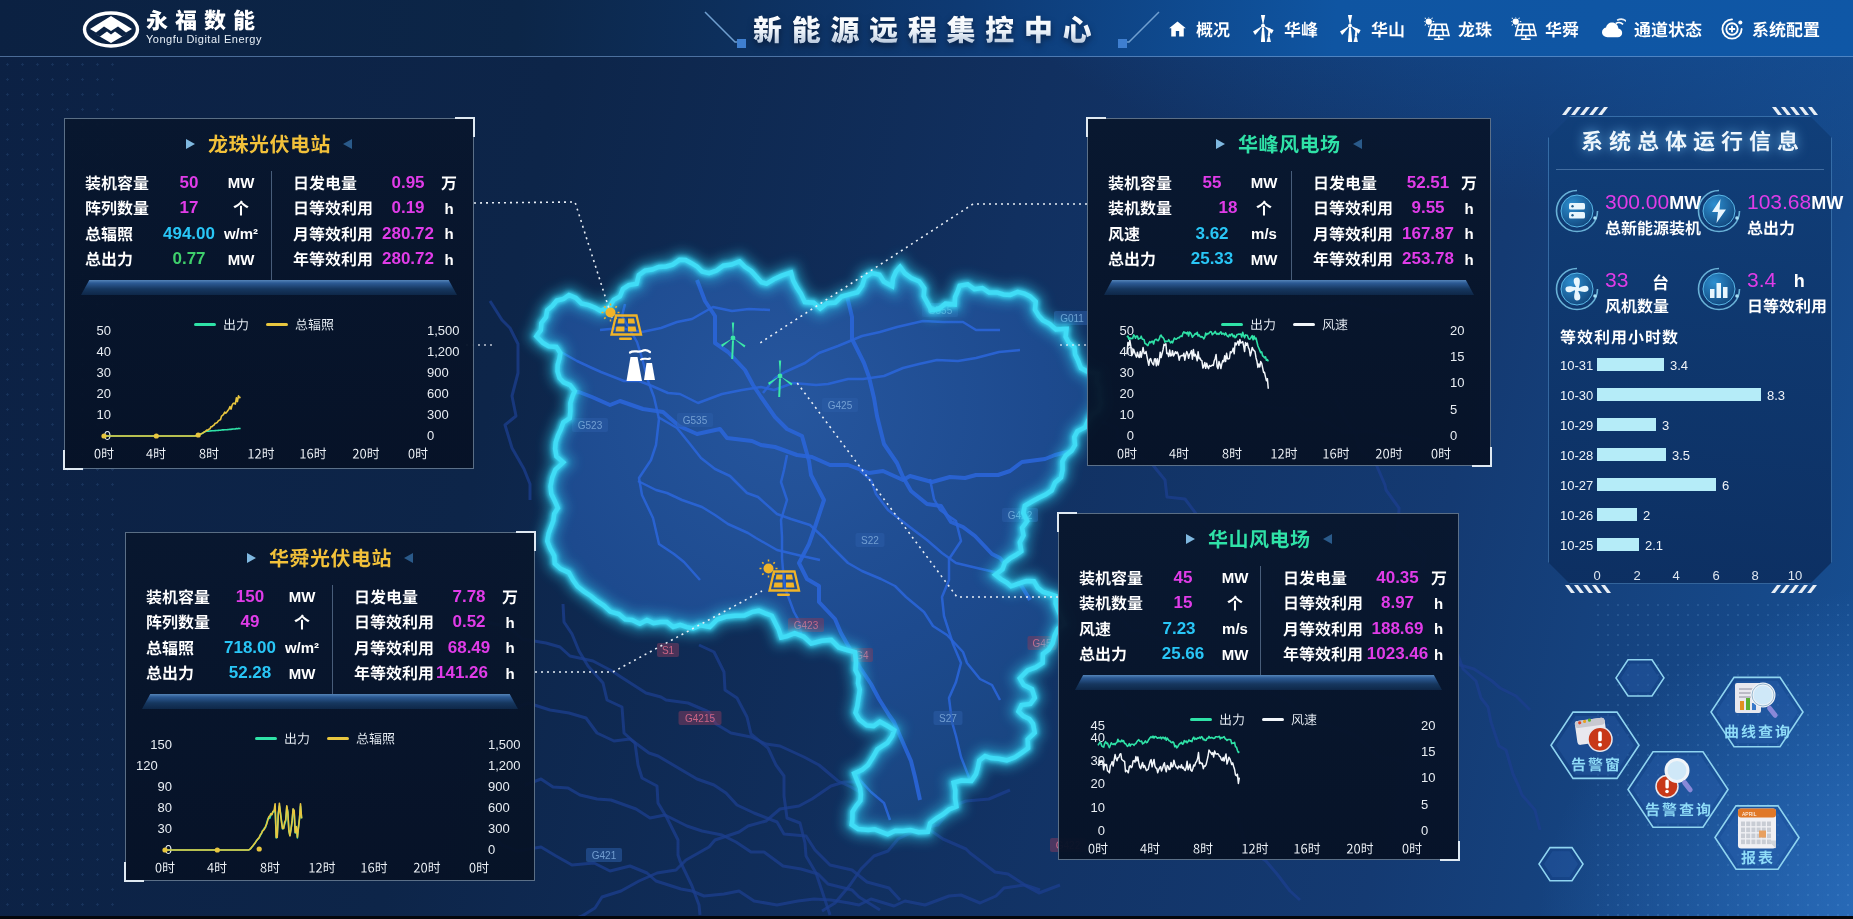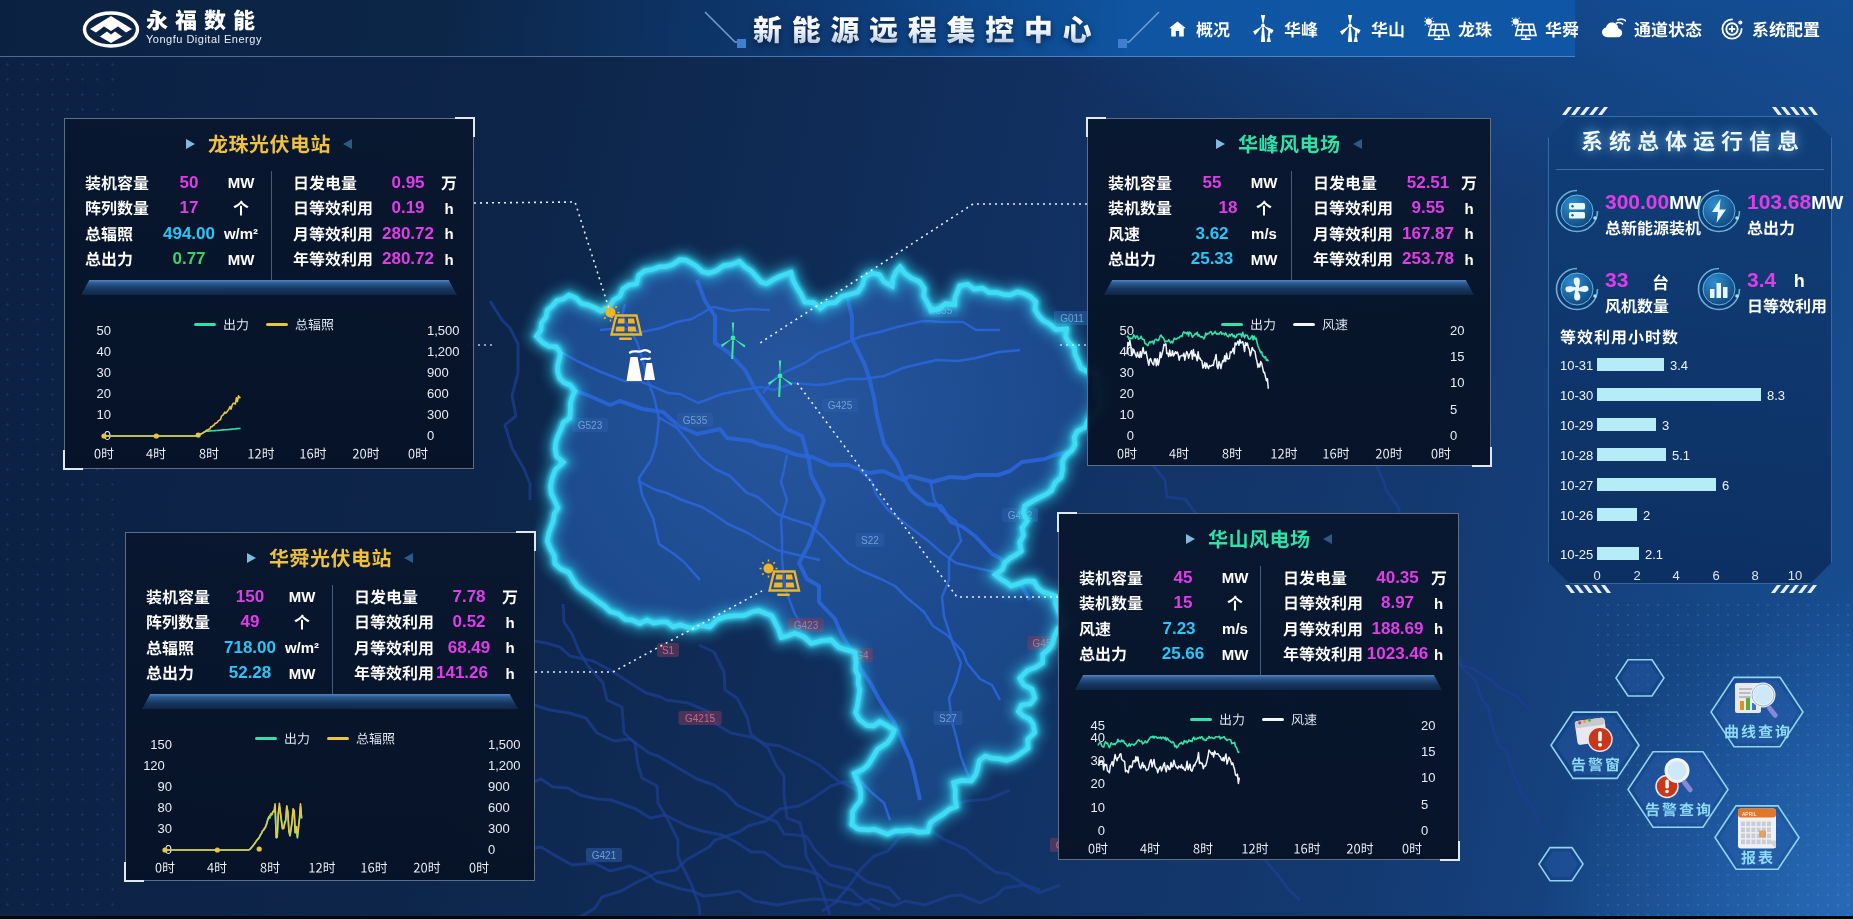--- a/index.html
+++ b/index.html
@@ -7,21 +7,21 @@
  radial-gradient(620px 520px at 1960px 930px, rgba(48,118,200,0.9), rgba(48,118,200,0) 68%),
  radial-gradient(1150px 640px at 1600px -190px, rgba(17,88,168,0.95), rgba(17,88,168,0) 62%),
  linear-gradient(102deg,#0c2144 0%,#0d2549 28%,#113060 52%,#143a72 76%,#175094 100%)}
 .zh{display:inline-block;vertical-align:middle}
 #dots-l{position:absolute;left:0;top:57px;width:120px;height:862px;
 background-image:radial-gradient(rgba(90,150,220,0.3) 1.1px, transparent 1.2px);background-size:15px 15px;opacity:0.45}
 #dots-br{position:absolute;right:0;top:600px;width:260px;height:319px;
 background-image:radial-gradient(rgba(140,195,245,0.28) 1px, transparent 1.1px);background-size:10px 10px;opacity:0.5}
 #botbar{position:absolute;left:0;bottom:0;width:100%;height:3px;background:#04070c}
 
-#header{position:absolute;left:0;top:0;width:1575px;height:57px;
+#header{position:absolute;left:0;top:0;width:1853px;height:57px;
 background:linear-gradient(95deg,#0b2142 0%,#0c2648 28%,#0e3a74 52%,#0f55a2 72%,#0f57a6 100%);
 border-bottom:1px solid rgba(130,170,220,0.55)}
 #logo{position:absolute;left:82px;top:11px}
 #logotxt{position:absolute;left:146px;top:9px}
 #logosub{font-size:11px;color:#e8f0f8;letter-spacing:0.5px;margin-top:2px}
 #maintitle{position:absolute;left:753px;top:15px;filter:drop-shadow(0 3px 3px rgba(5,15,35,0.6))}
 #tdeco{position:absolute;left:697px;top:6px}
 .nav{position:absolute;top:0;height:57px;display:flex;align-items:center;gap:8px}
 .navlab{display:inline-block}
 
@@ -52,21 +52,21 @@
 #rpanel{position:absolute}
 #rpbg{position:absolute;left:0;top:0;right:0;bottom:0;
 background:linear-gradient(180deg,rgba(16,62,120,0.92),rgba(12,46,96,0.92));
 clip-path:polygon(22px 0,calc(100% - 22px) 0,100% 22px,100% calc(100% - 22px),calc(100% - 22px) 100%,22px 100%,0 calc(100% - 22px),0 22px);
 box-shadow:inset 0 0 0 1px rgba(110,180,240,0.4)}
 #rptitle{position:absolute;left:0;right:0;top:14px;text-align:center;filter:drop-shadow(0 0 6px rgba(120,200,255,0.8))}
 #rpline{position:absolute;left:8px;right:8px;top:53px;height:1px;background:rgba(160,200,240,0.35)}
 .rpstat{position:absolute;display:flex;align-items:center}
 .rpic{flex:0 0 52px}
 .rptxt{margin-left:2px}
-.rpv .mag{color:#e03ce8;font-weight:bold}
+.rpv .mag{color:#e03ce8;font-weight:normal}
 .rpunit{color:#fff;font-size:18px;font-weight:bold}
 .rplab{margin-top:4px}
 #bartitle{position:absolute;left:12px;top:211px}
 .brow{position:absolute;left:0;width:100%;height:16px}
 .blab{position:absolute;left:12px;top:1px;font-size:13px;color:#eef3f8}
 .bar{position:absolute;top:1px;height:13px;background:#b5ecf8}
 .bval{position:absolute;top:1px;font-size:13px;color:#eef3f8}
 .bax{position:absolute;top:0;font-size:13px;color:#dfe7f0;width:20px;text-align:center}
 
 .hexbtn{position:absolute}
@@ -882,21 +882,21 @@
           </svg></span>
         <span class="lgline" style="background:#e8c63f"></span>
         <span class="lgtxt"><svg class="zh " style="width:39.0px;height:13px;" viewBox="0 0 300.0 100">
             <use href="#z29" fill="#e8eef5"></use>
           </svg></span>
       </div>
 <div class="ynum" style="left:10px;top:309px;width:36px;text-align:right">0</div>
       <div class="ynum" style="left:10px;top:288px;width:36px;text-align:right">30</div>
       <div class="ynum" style="left:10px;top:267px;width:36px;text-align:right">80</div>
       <div class="ynum" style="left:10px;top:246px;width:36px;text-align:right">90</div>
-      <div class="ynum" style="left:10px;top:225px;width:36px;text-align:center">120</div>
+      <div class="ynum" style="left:10px;top:225px;width:36px;text-align:left">120</div>
       <div class="ynum" style="left:10px;top:204px;width:36px;text-align:right">150</div>
       <div class="ynum" style="left:362px;top:309px;width:44px;text-align:left">0</div>
       <div class="ynum" style="left:362px;top:288px;width:44px;text-align:left">300</div>
       <div class="ynum" style="left:362px;top:267px;width:44px;text-align:left">600</div>
       <div class="ynum" style="left:362px;top:246px;width:44px;text-align:left">900</div>
       <div class="ynum" style="left:362px;top:225px;width:44px;text-align:left">1,200</div>
       <div class="ynum" style="left:362px;top:204px;width:44px;text-align:left">1,500</div>
       <svg class="chsvg" style="position:absolute;left:0;top:0" width="410" height="349">
         <polyline points="39.0,317.0 40.1,317.0 41.1,317.0 42.2,317.0 43.2,317.0 44.3,317.0 45.4,317.0 46.4,317.0 47.5,317.0 48.5,317.0 49.6,317.0 50.6,317.0 51.7,317.0 52.8,317.0 53.8,317.0 54.9,317.0 55.9,317.0 57.0,317.0 58.1,317.0 59.1,317.0 60.2,317.0 61.2,317.0 62.3,317.0 63.4,317.0 64.4,317.0 65.5,317.0 66.5,317.0 67.6,317.0 68.6,317.0 69.7,317.0 70.8,317.0 71.8,317.0 72.9,317.0 73.9,317.0 75.0,317.0 76.1,317.0 77.1,317.0 78.2,317.0 79.2,317.0 80.3,317.0 81.4,317.0 82.4,317.0 83.5,317.0 84.5,317.0 85.6,317.0 86.6,317.0 87.7,317.0 88.8,317.0 89.8,317.0 90.9,317.0 91.9,317.0 93.0,317.0 94.1,317.0 95.1,317.0 96.2,317.0 97.2,317.0 98.3,317.0 99.4,317.0 100.4,317.0 101.5,317.0 102.5,317.0 103.6,317.0 104.6,317.0 105.7,317.0 106.8,317.0 107.8,317.0 108.9,317.0 109.9,317.0 111.0,317.0 112.1,317.0 113.1,317.0 114.2,317.0 115.2,317.0 116.3,317.0 117.4,317.0 118.4,317.0 119.5,317.0 120.5,317.0 121.6,317.0 122.6,317.0 123.7,316.3 124.8,315.5 125.8,314.2 126.9,313.0 127.9,311.6 129.0,310.2 130.1,308.3 131.1,307.0 132.2,305.9 133.2,304.7 134.3,302.6 135.4,300.6 136.4,298.1 137.5,296.7 138.5,295.0 139.6,294.3 140.6,290.3 141.7,286.4 142.8,284.5 143.8,285.3 144.9,282.3 145.9,281.3 147.0,278.6 148.1,278.7 149.1,274.4 150.2,304.9 151.2,303.8 152.3,280.0 153.4,273.0 154.4,279.3 155.5,287.7 156.5,295.9 157.6,295.2 158.6,291.5 159.7,287.9 160.8,273.8 161.8,278.6 162.9,298.0 163.9,302.5 165.0,295.8 166.1,289.1 167.1,276.2 168.2,280.3 169.2,300.0 170.3,293.5 171.4,305.0 172.4,294.7 173.5,285.6 174.5,273.1 175.6,285.4" fill="none" stroke="#2fe2a7" stroke-width="1.6" stroke-linejoin="round"></polyline>
         <polyline points="39.0,317.0 40.1,317.0 41.1,317.0 42.2,317.0 43.2,317.0 44.3,317.0 45.4,317.0 46.4,317.0 47.5,317.0 48.5,317.0 49.6,317.0 50.6,317.0 51.7,317.0 52.8,317.0 53.8,317.0 54.9,317.0 55.9,317.0 57.0,317.0 58.1,317.0 59.1,317.0 60.2,317.0 61.2,317.0 62.3,317.0 63.4,317.0 64.4,317.0 65.5,317.0 66.5,317.0 67.6,317.0 68.6,317.0 69.7,317.0 70.8,317.0 71.8,317.0 72.9,317.0 73.9,317.0 75.0,317.0 76.1,317.0 77.1,317.0 78.2,317.0 79.2,317.0 80.3,317.0 81.4,317.0 82.4,317.0 83.5,317.0 84.5,317.0 85.6,317.0 86.6,317.0 87.7,317.0 88.8,317.0 89.8,317.0 90.9,317.0 91.9,317.0 93.0,317.0 94.1,317.0 95.1,317.0 96.2,317.0 97.2,317.0 98.3,317.0 99.4,317.0 100.4,317.0 101.5,317.0 102.5,317.0 103.6,317.0 104.6,317.0 105.7,317.0 106.8,317.0 107.8,317.0 108.9,317.0 109.9,317.0 111.0,317.0 112.1,317.0 113.1,317.0 114.2,317.0 115.2,317.0 116.3,317.0 117.4,317.0 118.4,317.0 119.5,317.0 120.5,317.0 121.6,317.0 122.6,317.0 123.7,316.4 124.8,315.4 125.8,314.0 126.9,312.8 127.9,311.4 129.0,310.0 130.1,308.4 131.1,306.9 132.2,305.6 133.2,304.5 134.3,301.7 135.4,300.5 136.4,298.2 137.5,297.2 138.5,295.9 139.6,293.2 140.6,291.4 141.7,287.6 142.8,283.9 143.8,282.8 144.9,280.6 145.9,281.6 147.0,278.3 148.1,277.6 149.1,270.8 150.2,304.3 151.2,304.4 152.3,281.7 153.4,270.3 154.4,279.9 155.5,289.0 156.5,295.3 157.6,295.6 158.6,289.4 159.7,287.0 160.8,272.9 161.8,279.3 162.9,297.7 163.9,302.8 165.0,296.7 166.1,287.4 167.1,275.9 168.2,277.5 169.2,299.4 170.3,293.7 171.4,304.1 172.4,295.2 173.5,285.5 174.5,270.7 175.6,285.4" fill="none" stroke="#e8c63f" stroke-width="1.6" stroke-linejoin="round"></polyline>
@@ -1244,33 +1244,33 @@
 <span class="bval" style="left:219px">8.3</span>
       </div>
       <div class="brow" style="top:301px">
         <span class="blab">10-29</span>
 <span class="bar" style="left:49px;width:59px"></span>
 <span class="bval" style="left:114px">3</span>
       </div>
       <div class="brow" style="top:331px">
         <span class="blab">10-28</span>
 <span class="bar" style="left:49px;width:69px"></span>
-<span class="bval" style="left:124px">5.1</span>
+<span class="bval" style="left:124px">3.5</span>
       </div>
       <div class="brow" style="top:361px">
         <span class="blab">10-27</span>
 <span class="bar" style="left:49px;width:119px"></span>
 <span class="bval" style="left:174px">6</span>
       </div>
       <div class="brow" style="top:391px">
         <span class="blab">10-26</span>
 <span class="bar" style="left:49px;width:40px"></span>
 <span class="bval" style="left:95px">2</span>
       </div>
-      <div class="brow" style="top:430px">
+      <div class="brow" style="top:421px">
         <span class="blab">10-25</span>
 <span class="bar" style="left:49px;width:42px"></span>
 <span class="bval" style="left:97px">2.1</span>
       </div>
 <div class="brow" style="top:452px">
         <span class="bax" style="left:39px">0</span>
         <span class="bax" style="left:79px">2</span>
         <span class="bax" style="left:118px">4</span>
         <span class="bax" style="left:158px">6</span>
         <span class="bax" style="left:197px">8</span>

